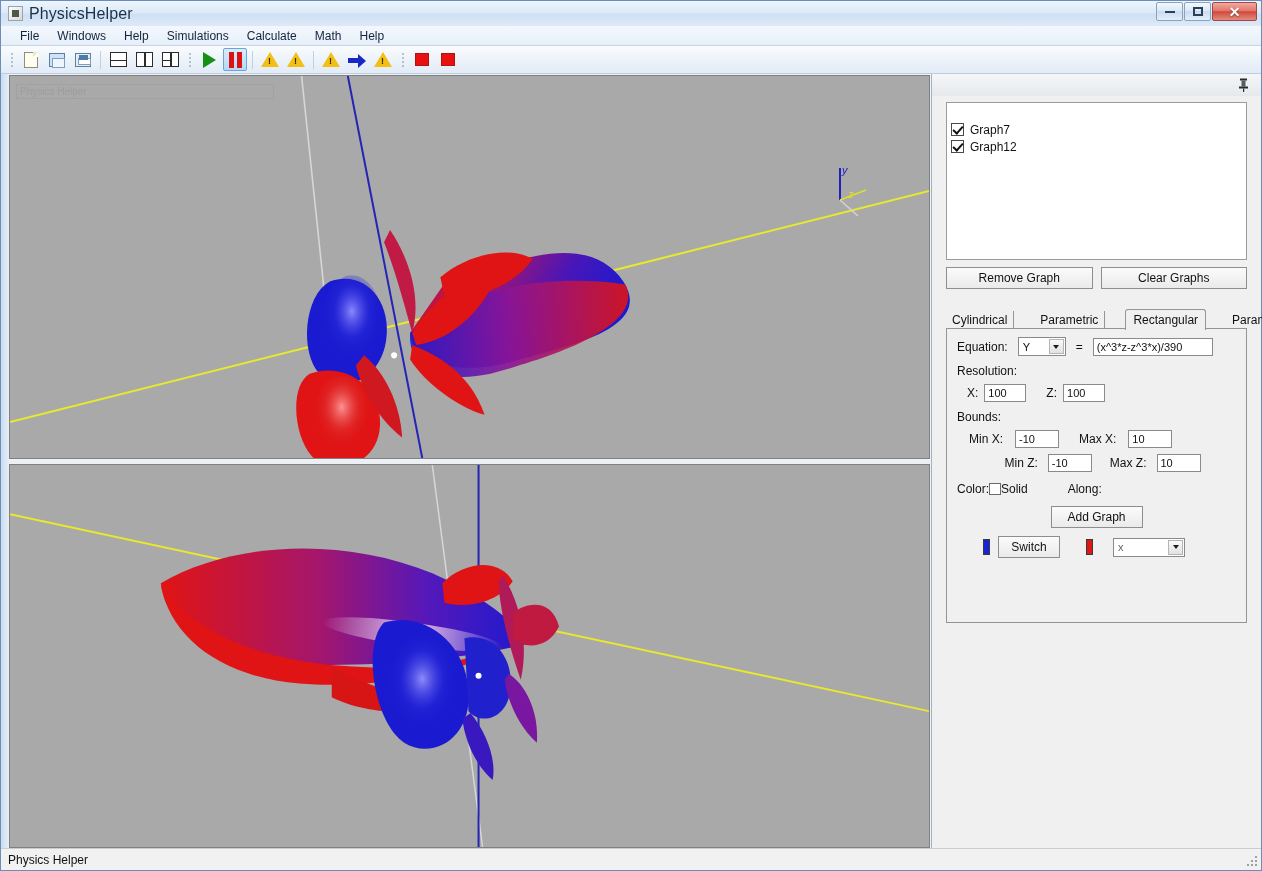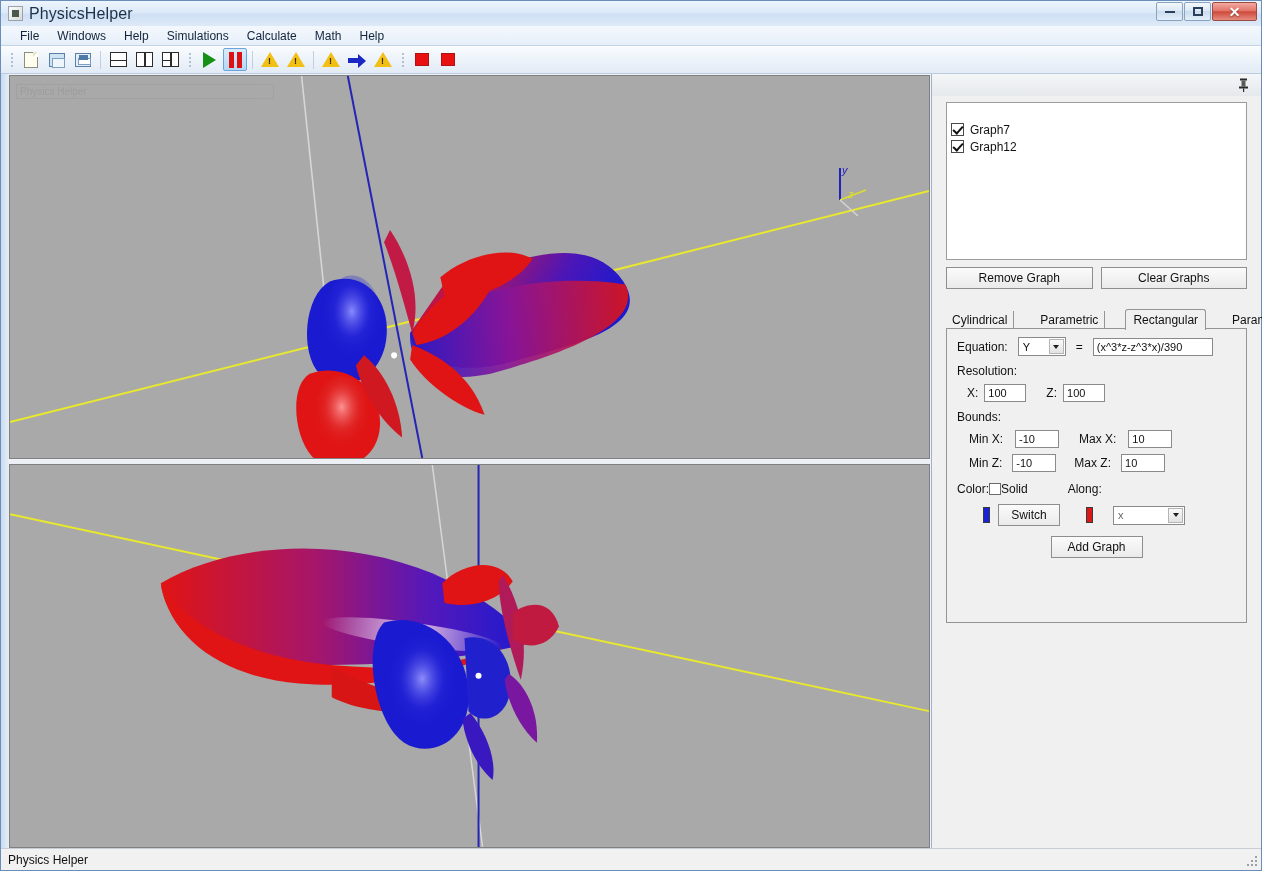--- a/index.html
+++ b/index.html
@@ -520,48 +520,48 @@
             <input class="inp" style="width: 42px;" value="100">
           </div>
 
           <div class="lbl mt8">Bounds:</div>
           <div class="row mt6" style="padding-left:12px; gap:12px;">
             <span class="lbl">Min X:</span>
             <input class="inp" style="width: 44px;" value="-10">
             <span class="lbl" style="margin-left:8px;">Max X:</span>
             <input class="inp" style="width: 44px;" value="10">
           </div>
-          <div class="row mt6" style="padding-left:12px; ">
+          <div class="row mt6" style="padding-left:12px; justify-content:center;">
             <span class="lbl">Min Z:</span>
             <input class="inp" style="width: 44px;" value="-10">
             <span class="lbl" style="margin-left:8px;">Max Z:</span>
             <input class="inp" style="width: 44px;" value="10">
           </div>
 
           <div class="row mt10" style="gap:0;">
             <span class="lbl">Color:</span>
             <span class="cbsm"></span>
             <span class="lbl">Solid</span>
             <span class="lbl" style="margin-left:40px;">Along:</span>
+          </div>
+
+          <div class="row mt10" style="justify-content:center;">
+            <div class="btn" style="width:92px; flex:none;">Add Graph</div>
           </div>
 
           <div class="row mt8" style="gap:8px; padding-left:26px;">
             <span class="swatch blue"></span>
             <div class="btn" style="width:62px; flex:none;">Switch</div>
             <span class="swatch red" style="margin-left:18px;"></span>
             <div class="combo" style="width:72px; margin-left:12px; color:#666;">
               <span>x</span>
               <span class="arrowbox">
                 <span class="caret"></span>
               </span>
             </div>
-          </div>
-
-          <div class="row mt10" style="justify-content:center;">
-            <div class="btn" style="width:92px; flex:none;">Add Graph</div>
           </div>
 
           <div style="height:52px;"></div>
         </div>
       </div>
     </div>
   </div>
 
   <div id="statusbar">
     <div id="status-text">Physics Helper</div>

